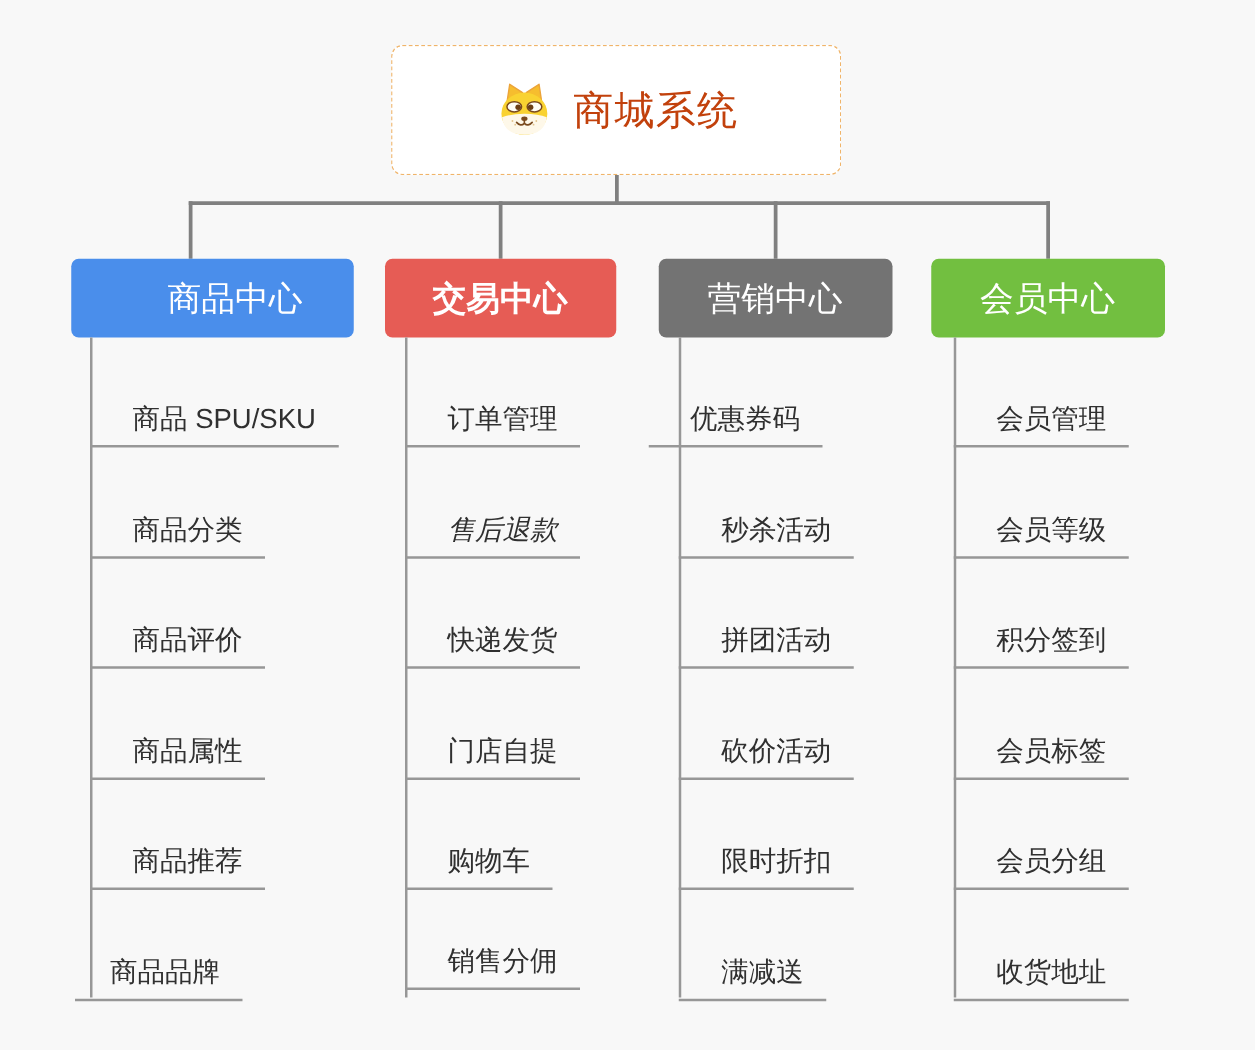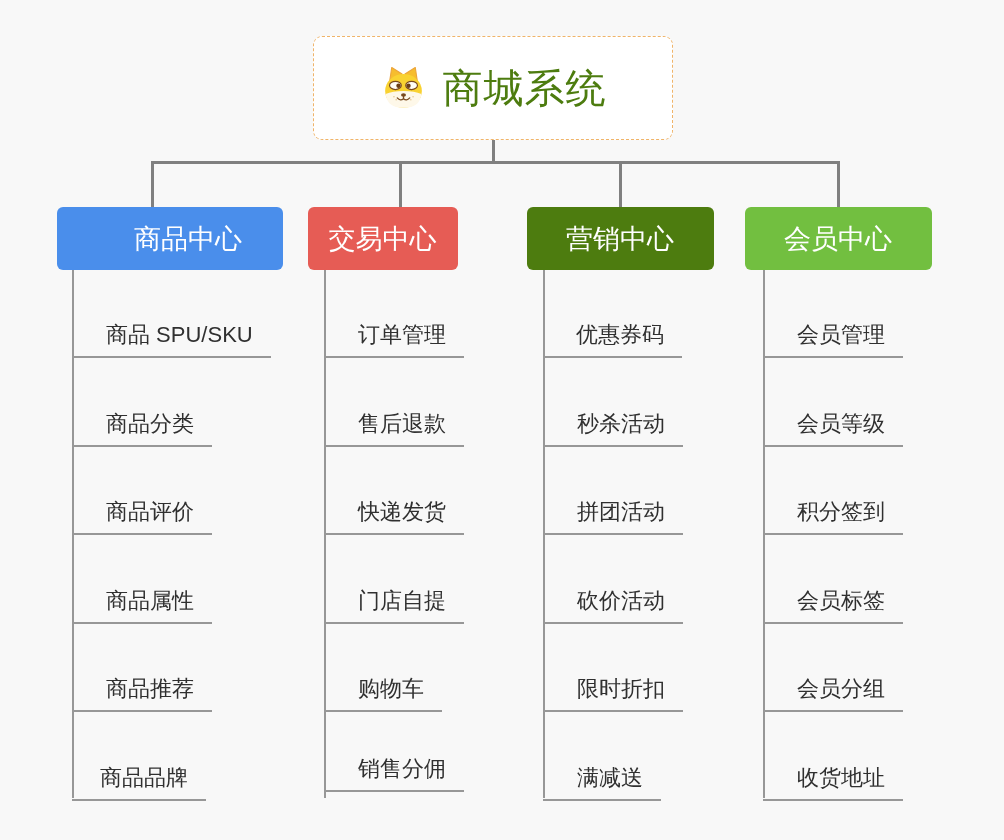--- a/index.html
+++ b/index.html
@@ -27,23 +27,23 @@
     background: #ffffff;
     border: 1px dashed #f0b469;
     border-radius: 9px;
     box-sizing: border-box;
     display: flex;
     align-items: center;
     justify-content: center;
     gap: 16px;
   }
   .root-title {
-    font-size: 40px;
+    font-size: 32px;
     line-height: 1;
-    color: #4d7c0f;
+    color: #c2410c;
     letter-spacing: 1px;
     white-space: nowrap;
   }
   .doge { width: 47px; height: 50px; display: block; }
   
   .line {
     position: absolute;
     background: #808080;
   }
   .thin-line {
@@ -119,36 +119,36 @@
   <div id="branches">
       <div class="branch-node" style="left: 57px; width: 190px; background: rgb(74, 142, 235); padding-left: 36px;">
         <span>商品中心</span>
       </div>
       <div class="thin-line" style="left: 72px; top: 270px; width: 2px; height: 528px;"></div>
       <div class="leaf-node" style="left: 72px; top: 320px;"><span>商品 SPU/SKU</span></div>
       <div class="leaf-node" style="left: 72px; top: 409px;"><span>商品分类</span></div>
       <div class="leaf-node" style="left: 72px; top: 497px;"><span>商品评价</span></div>
       <div class="leaf-node" style="left: 72px; top: 586px;"><span>商品属性</span></div>
       <div class="leaf-node" style="left: 72px; top: 674px;"><span>商品推荐</span></div>
-      <div class="leaf-node" style="left: 72px; top: 763px; padding-left: 28px;"><span>商品品牌</span></div>
-      <div class="branch-node" style="left: 307.5px; width: 150px; background: rgb(230, 92, 85);">
+      <div class="leaf-node" style="left: 60px; top: 763px; padding-left: 28px;"><span>商品品牌</span></div>
+      <div class="branch-node" style="left: 307.5px; width: 185px; background: rgb(230, 92, 85); font-weight: bold;">
         <span>交易中心</span>
       </div>
       <div class="thin-line" style="left: 324px; top: 270px; width: 2px; height: 528px;"></div>
       <div class="leaf-node" style="left: 324px; top: 320px;"><span>订单管理</span></div>
-      <div class="leaf-node" style="left: 324px; top: 409px;"><span>售后退款</span></div>
+      <div class="leaf-node" style="left: 324px; top: 409px; font-style: italic;"><span>售后退款</span></div>
       <div class="leaf-node" style="left: 324px; top: 497px;"><span>快递发货</span></div>
       <div class="leaf-node" style="left: 324px; top: 586px;"><span>门店自提</span></div>
       <div class="leaf-node" style="left: 324px; top: 674px;"><span>购物车</span></div>
       <div class="leaf-node" style="left: 324px; top: 754px;"><span>销售分佣</span></div>
-      <div class="branch-node" style="left: 526.5px; width: 187px; background: #4d7c0f;">
+      <div class="branch-node" style="left: 526.5px; width: 187px; background: #737373;">
         <span>营销中心</span>
       </div>
       <div class="thin-line" style="left: 543px; top: 270px; width: 2px; height: 528px;"></div>
-      <div class="leaf-node" style="left: 543px; top: 320px; padding-left: 33px;"><span>优惠券码</span></div>
+      <div class="leaf-node" style="left: 519px; top: 320px; padding-left: 33px;"><span>优惠券码</span></div>
       <div class="leaf-node" style="left: 543px; top: 409px;"><span>秒杀活动</span></div>
       <div class="leaf-node" style="left: 543px; top: 497px;"><span>拼团活动</span></div>
       <div class="leaf-node" style="left: 543px; top: 586px;"><span>砍价活动</span></div>
       <div class="leaf-node" style="left: 543px; top: 674px;"><span>限时折扣</span></div>
       <div class="leaf-node" style="left: 543px; top: 763px;"><span>满减送</span></div>
       <div class="branch-node" style="left: 744.5px; width: 187px; background: rgb(114, 191, 64);">
         <span>会员中心</span>
       </div>
       <div class="thin-line" style="left: 763px; top: 270px; width: 2px; height: 528px;"></div>
       <div class="leaf-node" style="left: 763px; top: 320px;"><span>会员管理</span></div>

